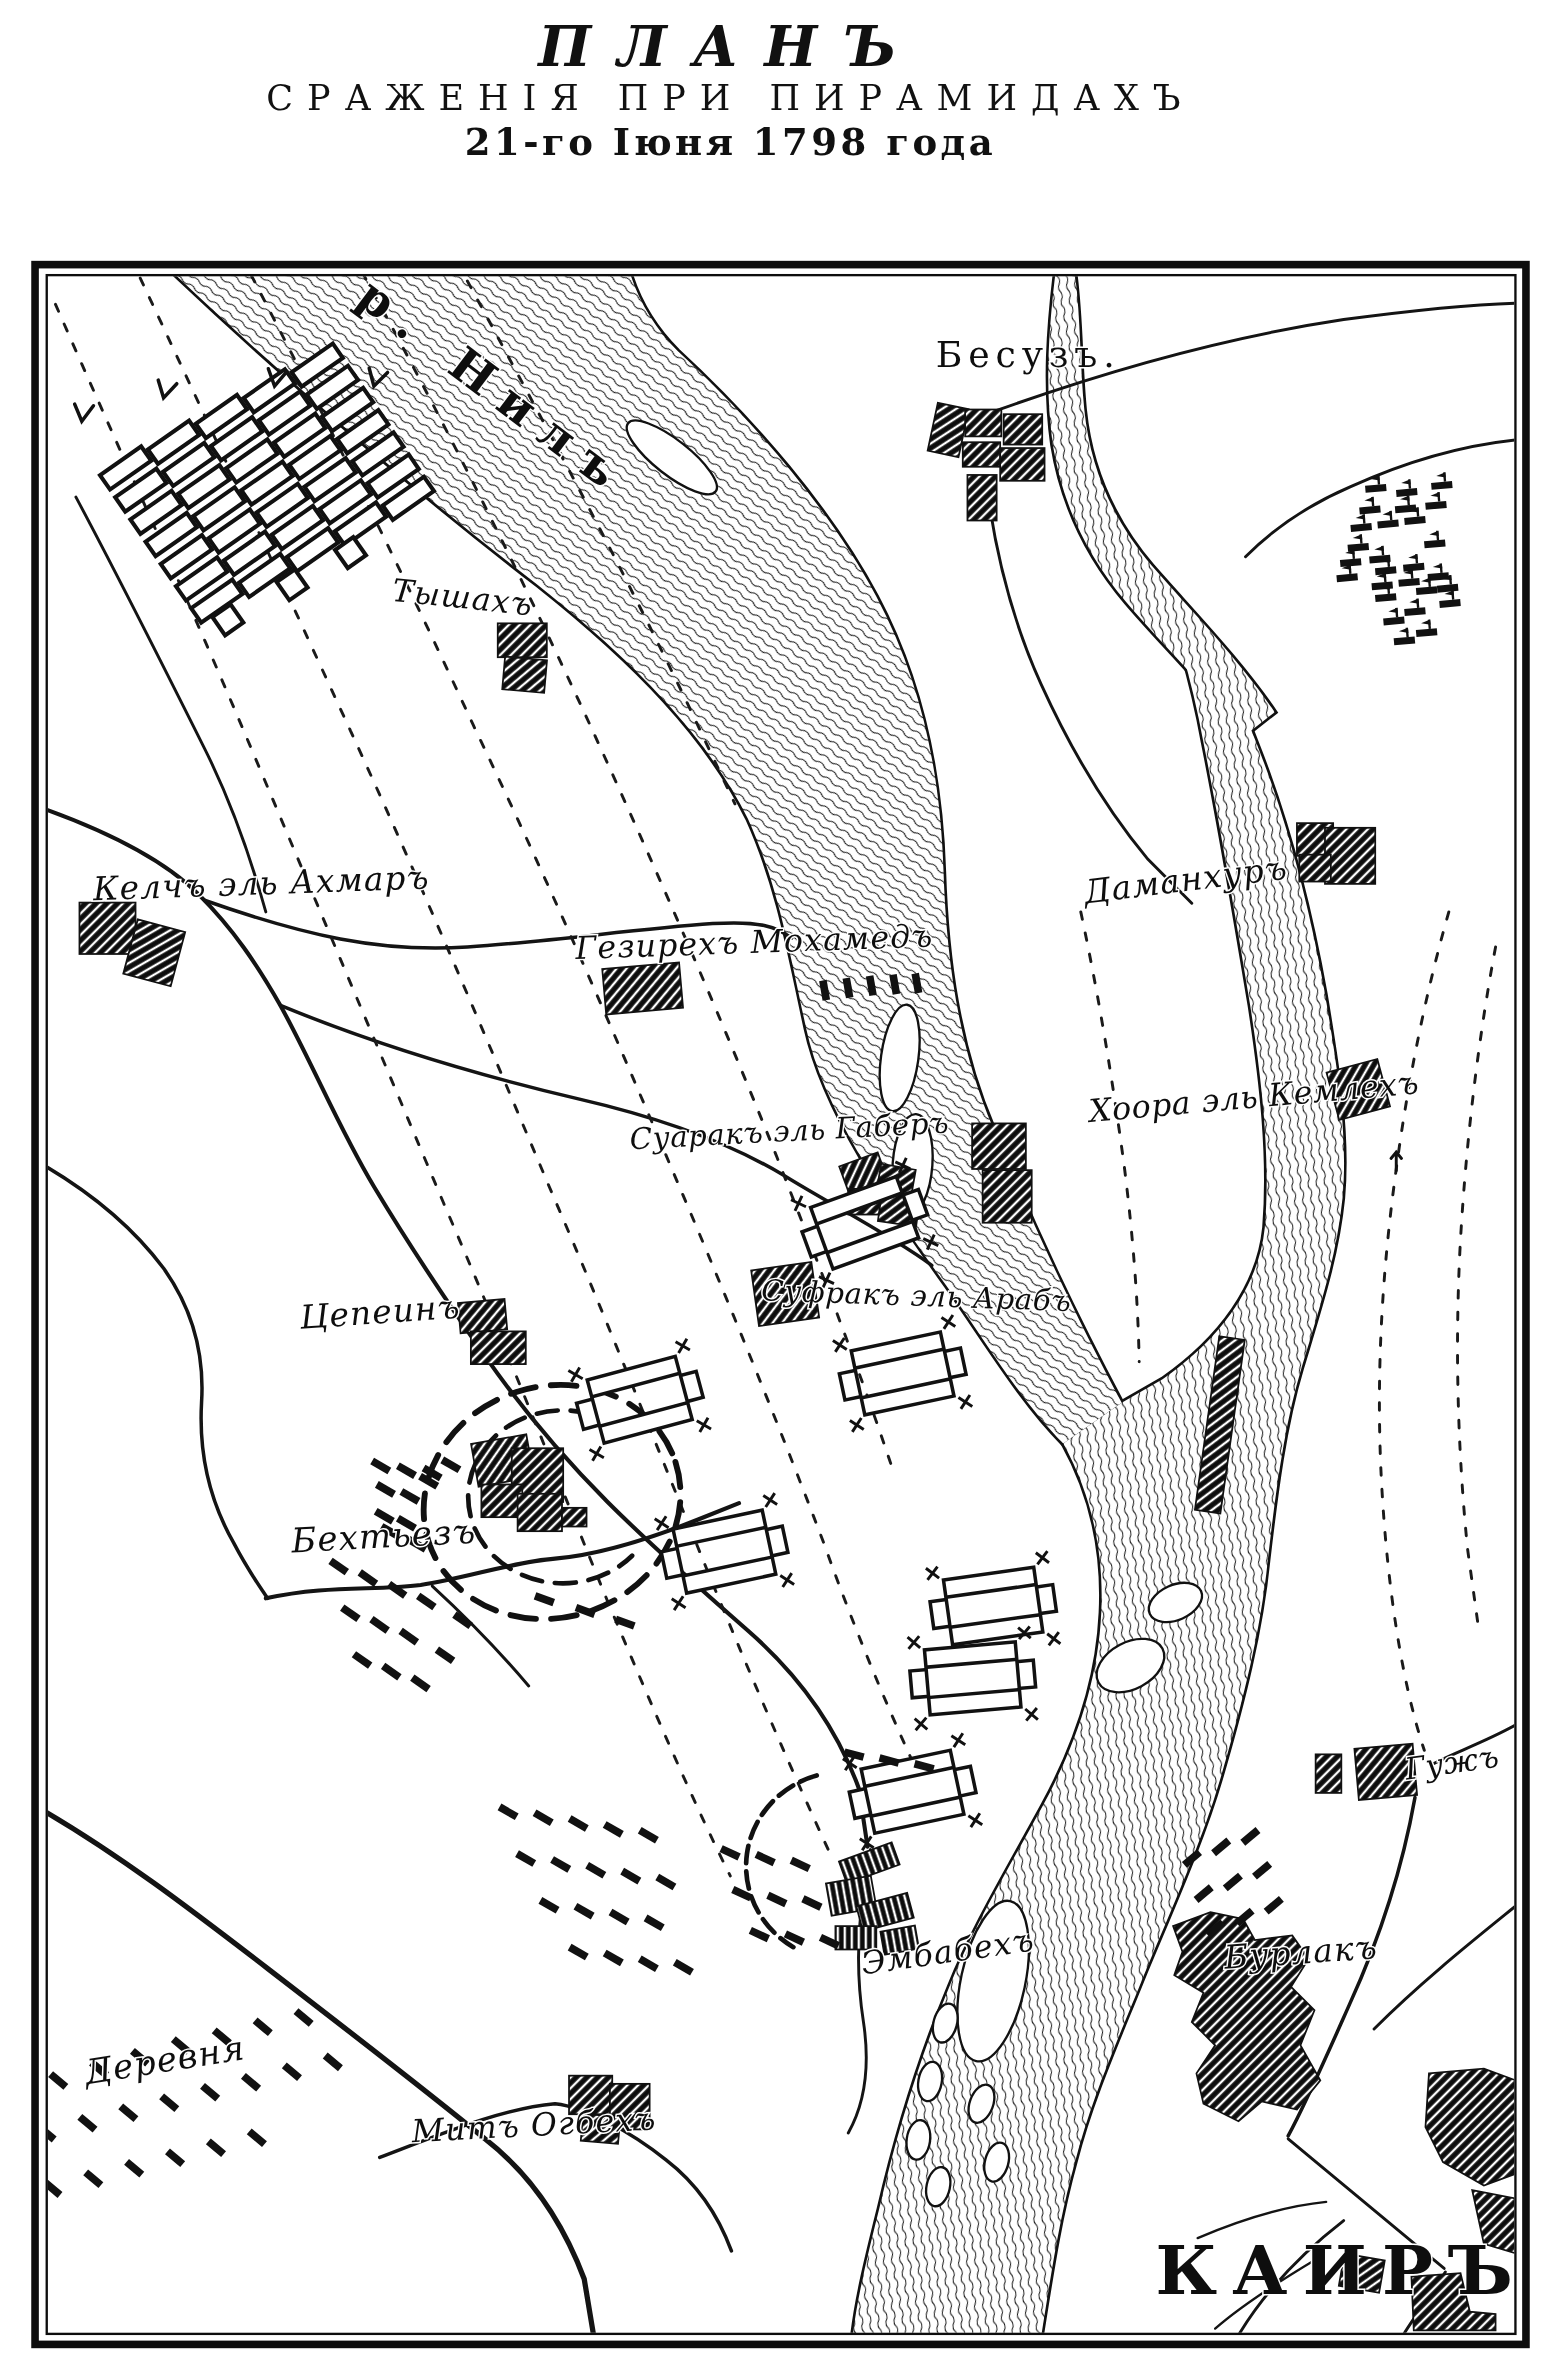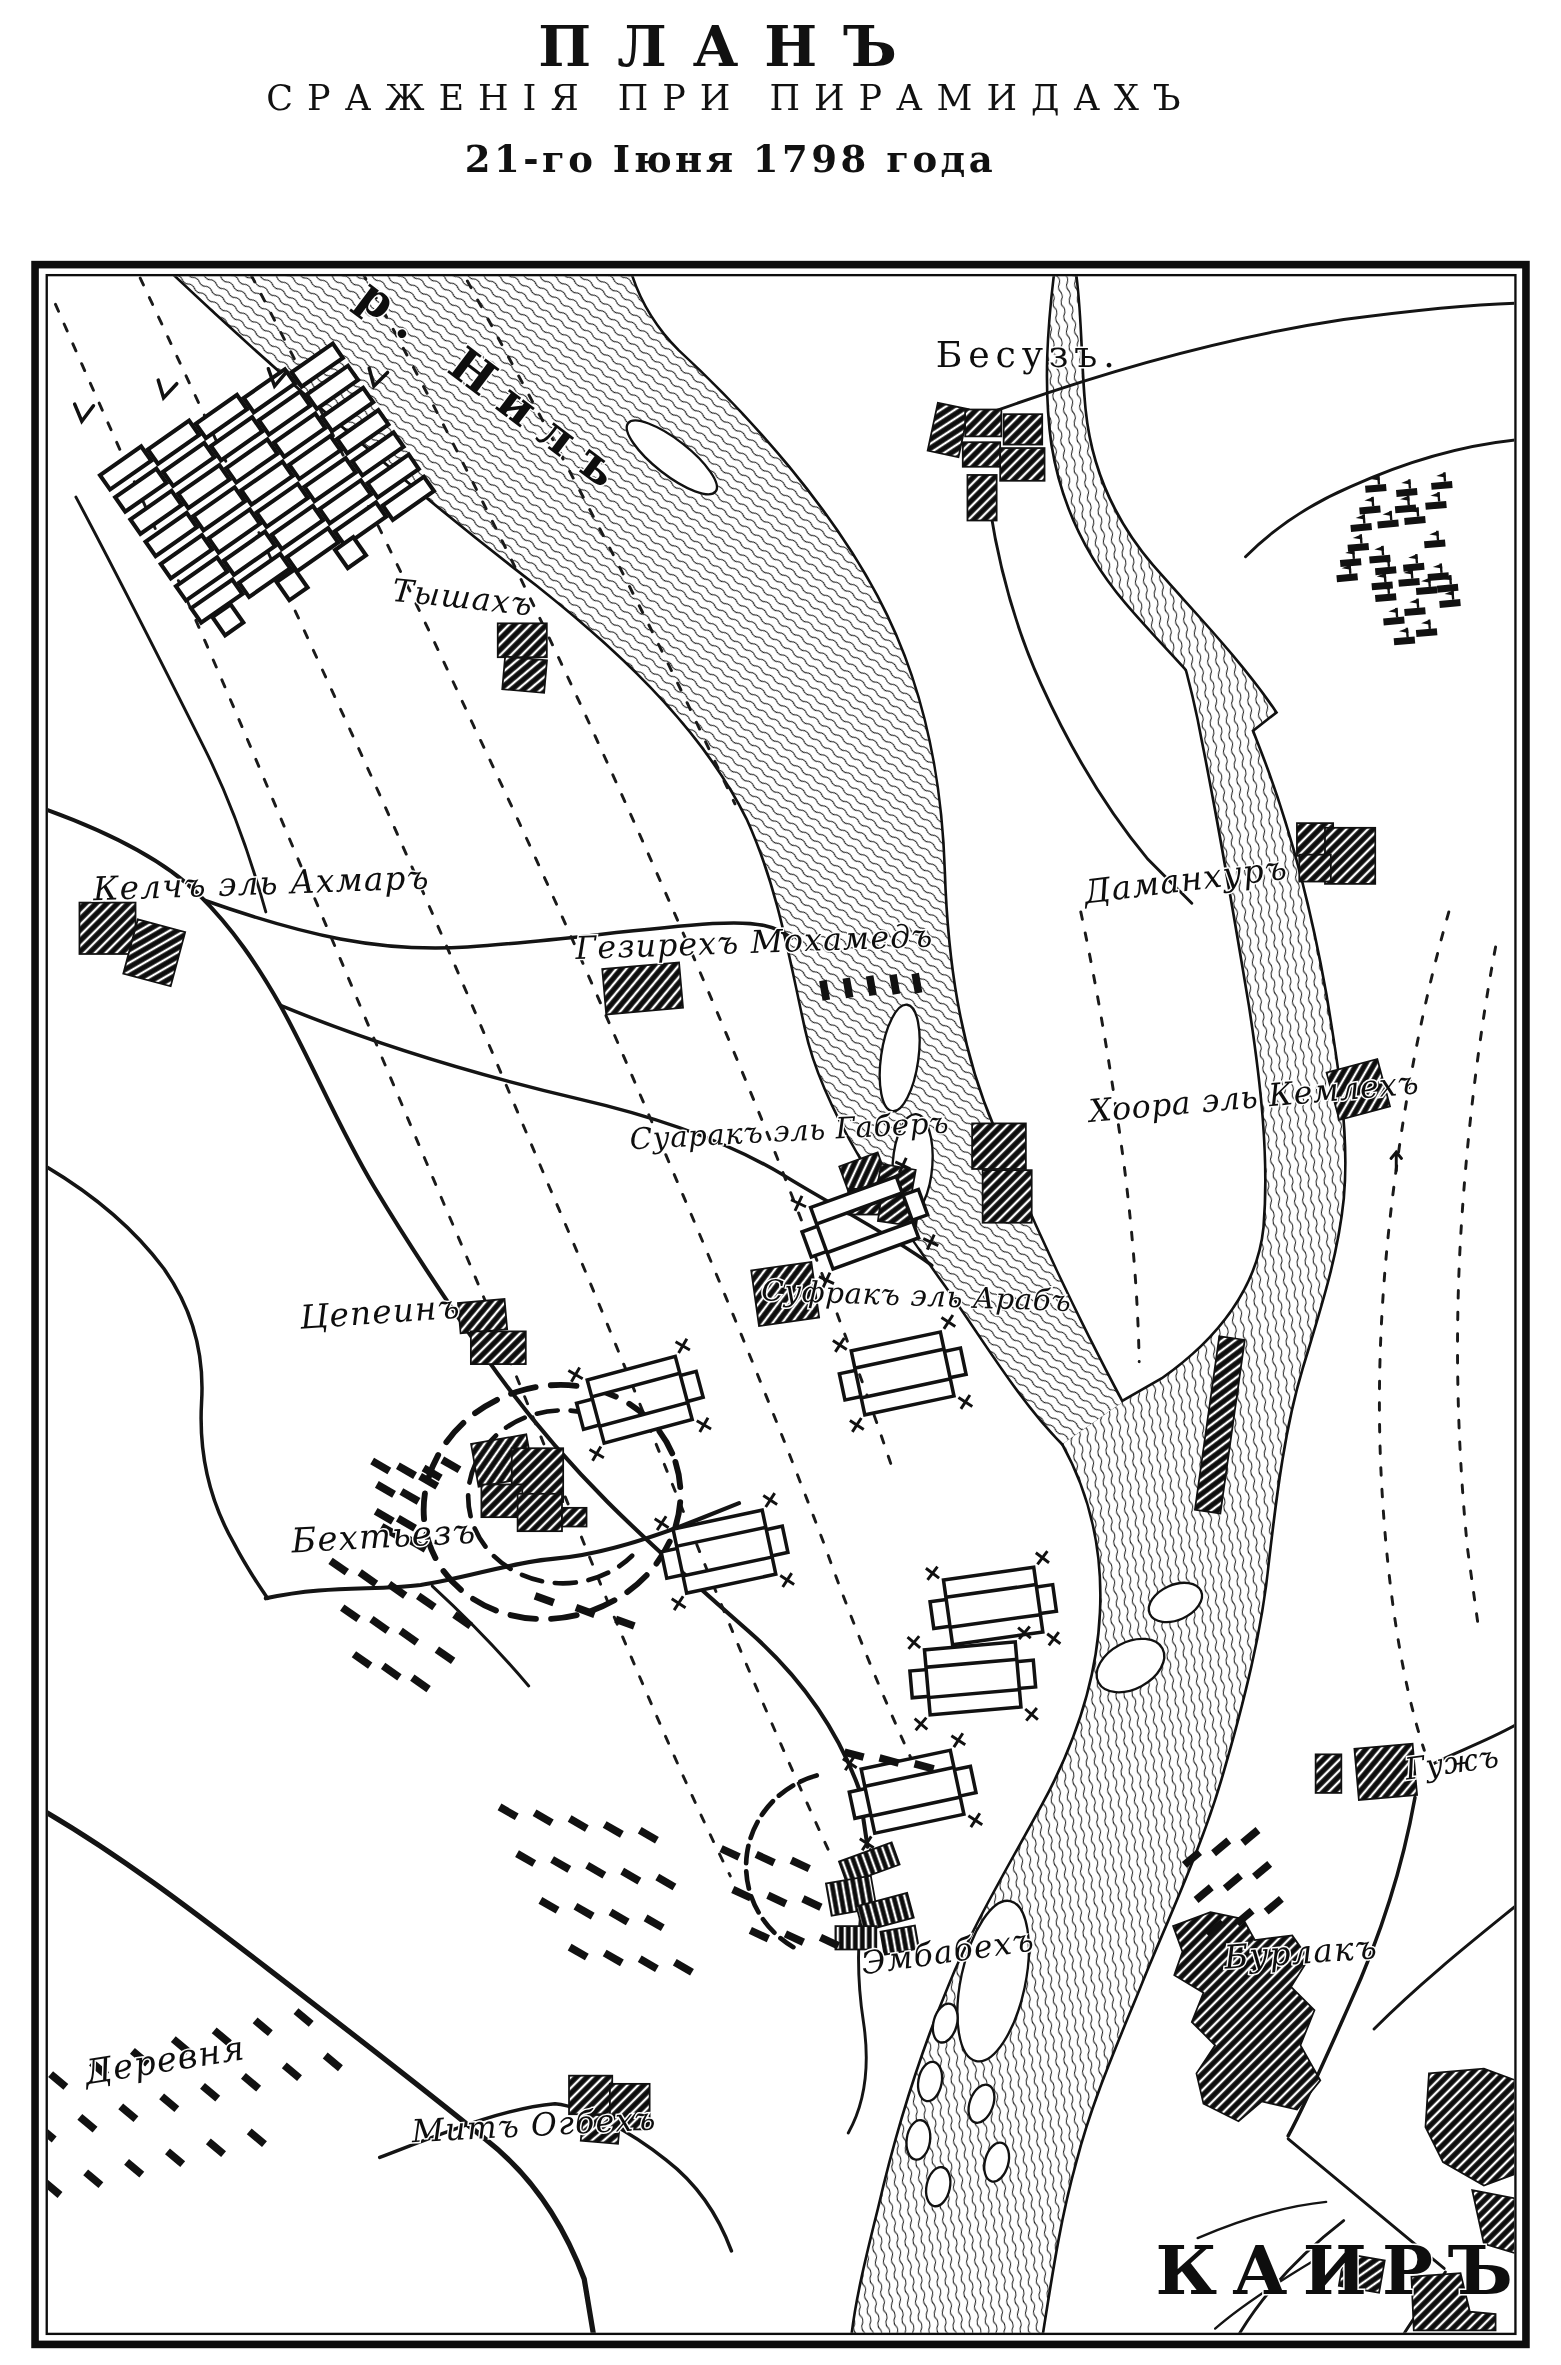--- a/index.html
+++ b/index.html
@@ -1,21 +1,21 @@
 <!DOCTYPE html>
 <html style="font-size:9.4px"><head>
 <meta charset="utf-8">
 <style>
   html,body{margin:0;padding:0;background:#fff;}
   .page{position:relative;width:1561px;height:2366px;background:#fff;overflow:hidden;
         font-family:"DejaVu Serif", serif;color:#111;}
   .title-block{position:absolute;top:16.4px;left:0;width:1461px;text-align:center;z-index:5;}
-  .t1{font-size:56px;font-weight:bold;letter-spacing:26px;line-height:1.1;}
+  .t1{font-size:56px;font-weight:bold;letter-spacing:26px;line-height:1.1;font-style:italic;}
   .t2{font-size:35px;letter-spacing:14px;}
-  .t3{font-size:37px;font-weight:bold;letter-spacing:3.5px;margin-top:19px;}
+  .t3{font-size:37px;font-weight:bold;letter-spacing:3.5px;margin-top:2px;}
   svg{position:absolute;left:0;top:0;}
   .bank{fill:none;stroke:#111;stroke-width:9;}
   .island{fill:#fff;stroke:#111;stroke-width:4;}
   .road{fill:none;stroke:#141414;stroke-linecap:round;}
   .route{fill:none;stroke:#1a1a1a;stroke-width:5;stroke-linecap:round;stroke-dasharray:13 24;}
   .defense{fill:none;stroke:#111;stroke-linecap:round;}
   .lbl{fill:#0e0e0e;paint-order:stroke;stroke:#ffffff;stroke-width:5px;}
   .lbl.cursive{font-family:"DejaVu Serif",serif;font-style:italic;}
   .lbl.serif{font-family:"DejaVu Serif",serif;}
   .lbl.serif-bold{font-family:"DejaVu Serif",serif;font-weight:bold;}

